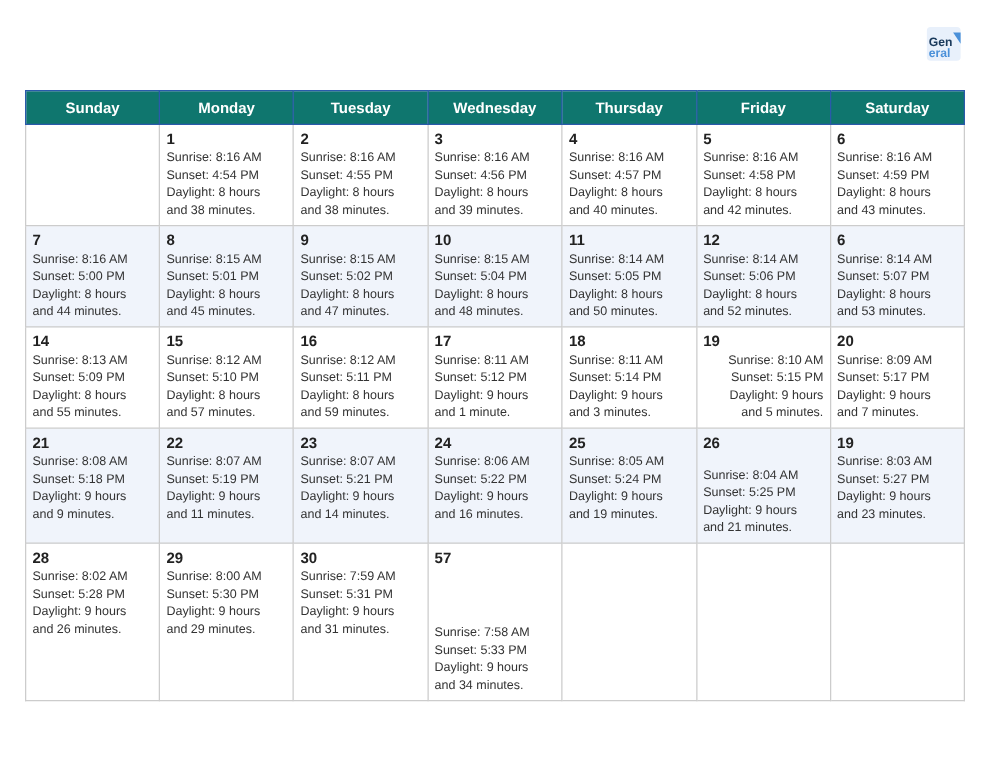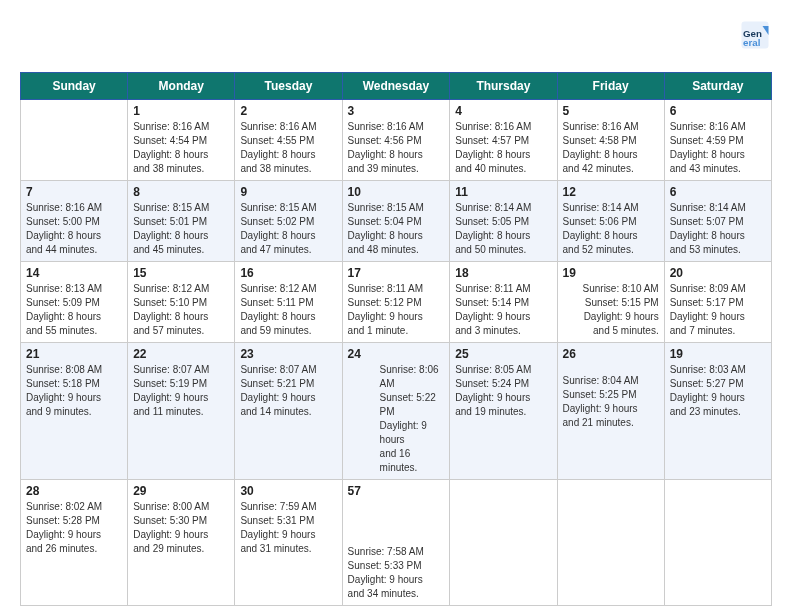--- a/index.html
+++ b/index.html
@@ -279,21 +279,21 @@
         </td>
         <td>
           <div class="day-number">23</div>
           <div class="day-info" style="white-space: pre-line;">Sunrise: 8:07 AM
 Sunset: 5:21 PM
 Daylight: 9 hours
 and 14 minutes.</div>
         </td>
         <td>
           <div class="day-number">24</div>
-          <div class="day-info" style="white-space: pre-line; margin-left: 32px;">Sunrise: 8:06 AM
+          <div class="day-info" style="white-space: pre-line;">Sunrise: 8:06 AM
 Sunset: 5:22 PM
 Daylight: 9 hours
 and 16 minutes.</div>
         </td>
         <td>
           <div class="day-number">25</div>
           <div class="day-info" style="white-space: pre-line;">Sunrise: 8:05 AM
 Sunset: 5:24 PM
 Daylight: 9 hours
 and 19 minutes.</div>

